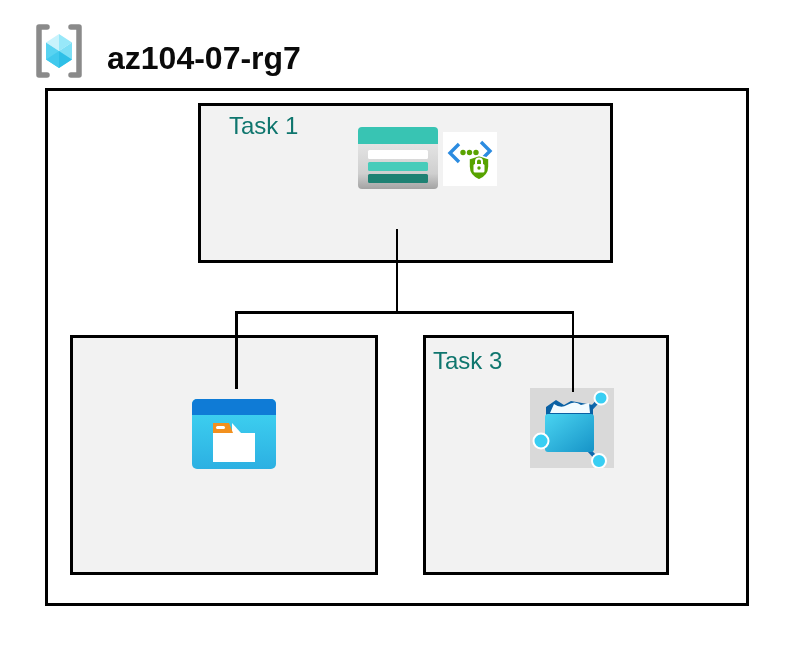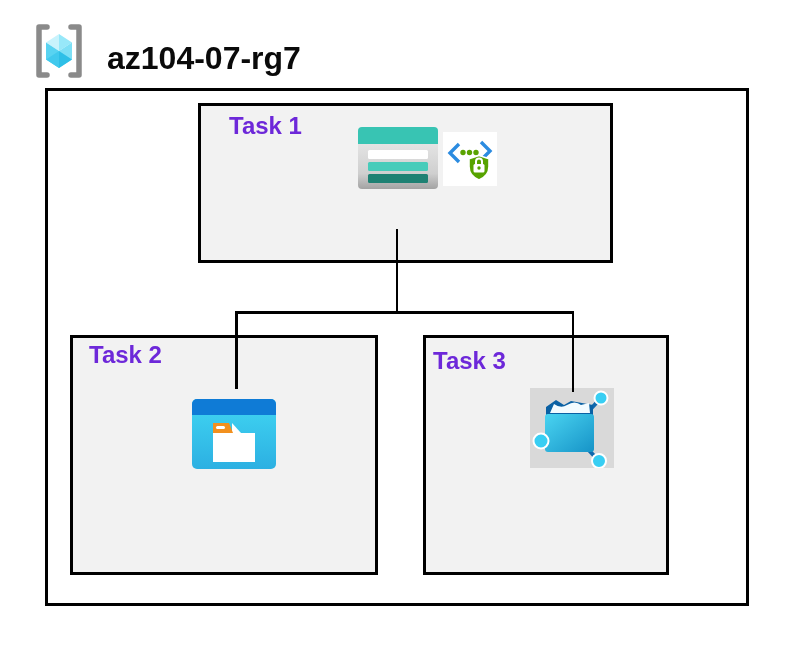--- a/index.html
+++ b/index.html
@@ -1,21 +1,21 @@
 <!DOCTYPE html>
 <html><head>
 <meta charset="utf-8">
 <style>
   html,body{margin:0;padding:0;background:#fff;}
   .page{position:relative;width:788px;height:647px;background:#ffffff;
         font-family:"Liberation Sans",sans-serif;overflow:hidden;}
   .outer-box{position:absolute;left:45px;top:88px;width:704px;height:518px;
              border:3px solid #000;box-sizing:border-box;background:#fff;}
   .task-box{position:absolute;background:#f2f2f2;border:3px solid #000;box-sizing:border-box;}
-  .task-label{position:absolute;font-size:24px;font-weight:bold;color:#6d28d9;white-space:nowrap;}
+  .task-label{position:absolute;font-size:24px;font-weight:normal;color:#0f766e;white-space:nowrap;}
   .res-label{position:absolute;font-size:23px;font-weight:bold;color:#0d0d0d;white-space:nowrap;}
   .centered{left:0;width:100%;text-align:center;}
   .conn{position:absolute;background:#000;z-index:6;}
   .icon-wrap{position:absolute;line-height:0;}
   .backdrop{position:absolute;background:#d9d9d9;}
   .label-strip{position:absolute;background:#d9d9d9;}
   .label-strip .res-label{position:static;display:block;line-height:42px;padding-left:14px;}
   .rg-title{position:absolute;left:107px;top:40px;font-size:32px;font-weight:bold;color:#0a0a0a;white-space:nowrap;}
 </style>
 </head>
@@ -80,21 +80,20 @@
         <path d="M36 23.5 L46 26.8 V34.5 C46 41.8 41.4 45.8 36 47.9 C30.6 45.8 26 41.8 26 34.5 V26.8 Z" fill="#57a300" stroke="#ffffff" stroke-width="1.6"></path>
         <path d="M33 32 V29.5 A3 3 0 0 1 39 29.5 V32" fill="none" stroke="#ffffff" stroke-width="2"></path>
         <rect x="30.5" y="32" width="11" height="8.5" rx="1.5" fill="#ffffff"></rect>
         <circle cx="36" cy="36" r="1.7" fill="#57a300"></circle>
       </svg>
     </div>
 
   </div>
 
   <div class="task-box" style="left:70px;top:335px;width:308px;height:240px;">
-    <div class="task-label" style="left:16px;top:3px;">Task 2</div>
 
     <div class="icon-wrap" style="left:119px;top:61px;">
       <svg width="84" height="70" viewBox="0 0 84 70">
         <defs>
           <linearGradient id="bc-g" x1="0" y1="0" x2="0" y2="1">
             <stop offset="0" stop-color="#41d6f3"></stop>
               <stop offset="1" stop-color="#2cb0e2"></stop>
           </linearGradient>
           <clipPath id="bc-c">
               <rect width="84" height="70" rx="5"></rect>

